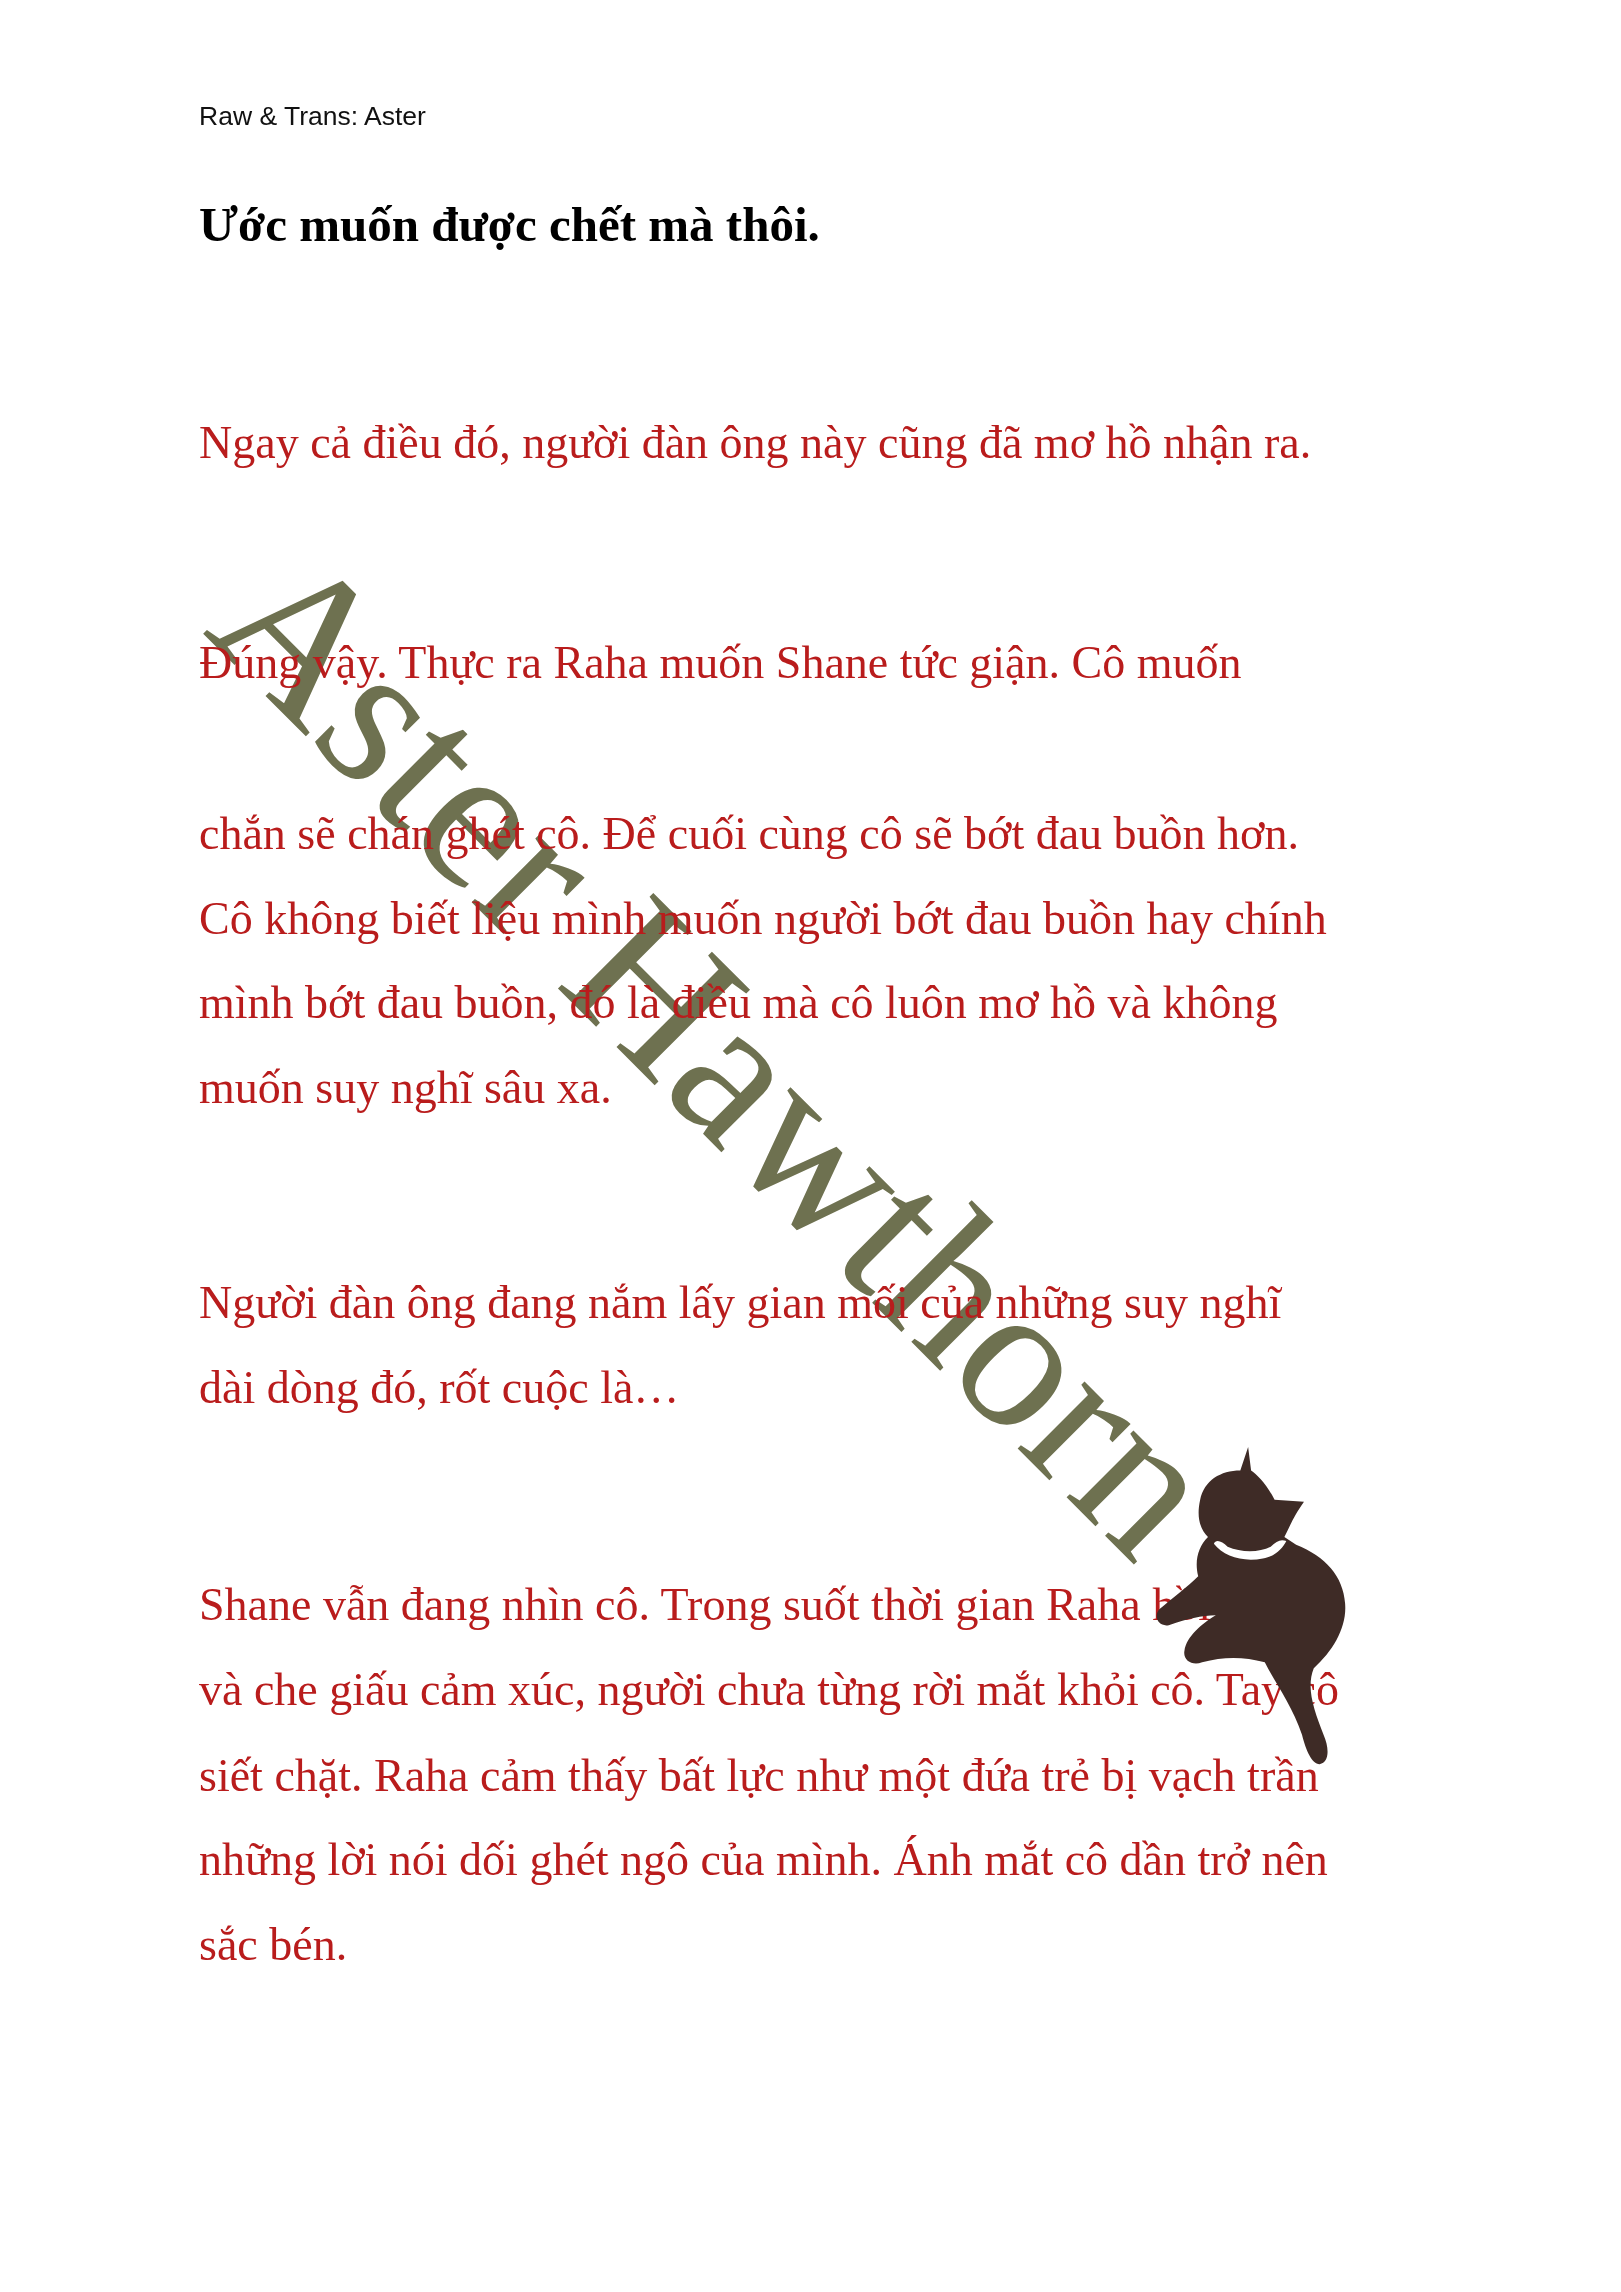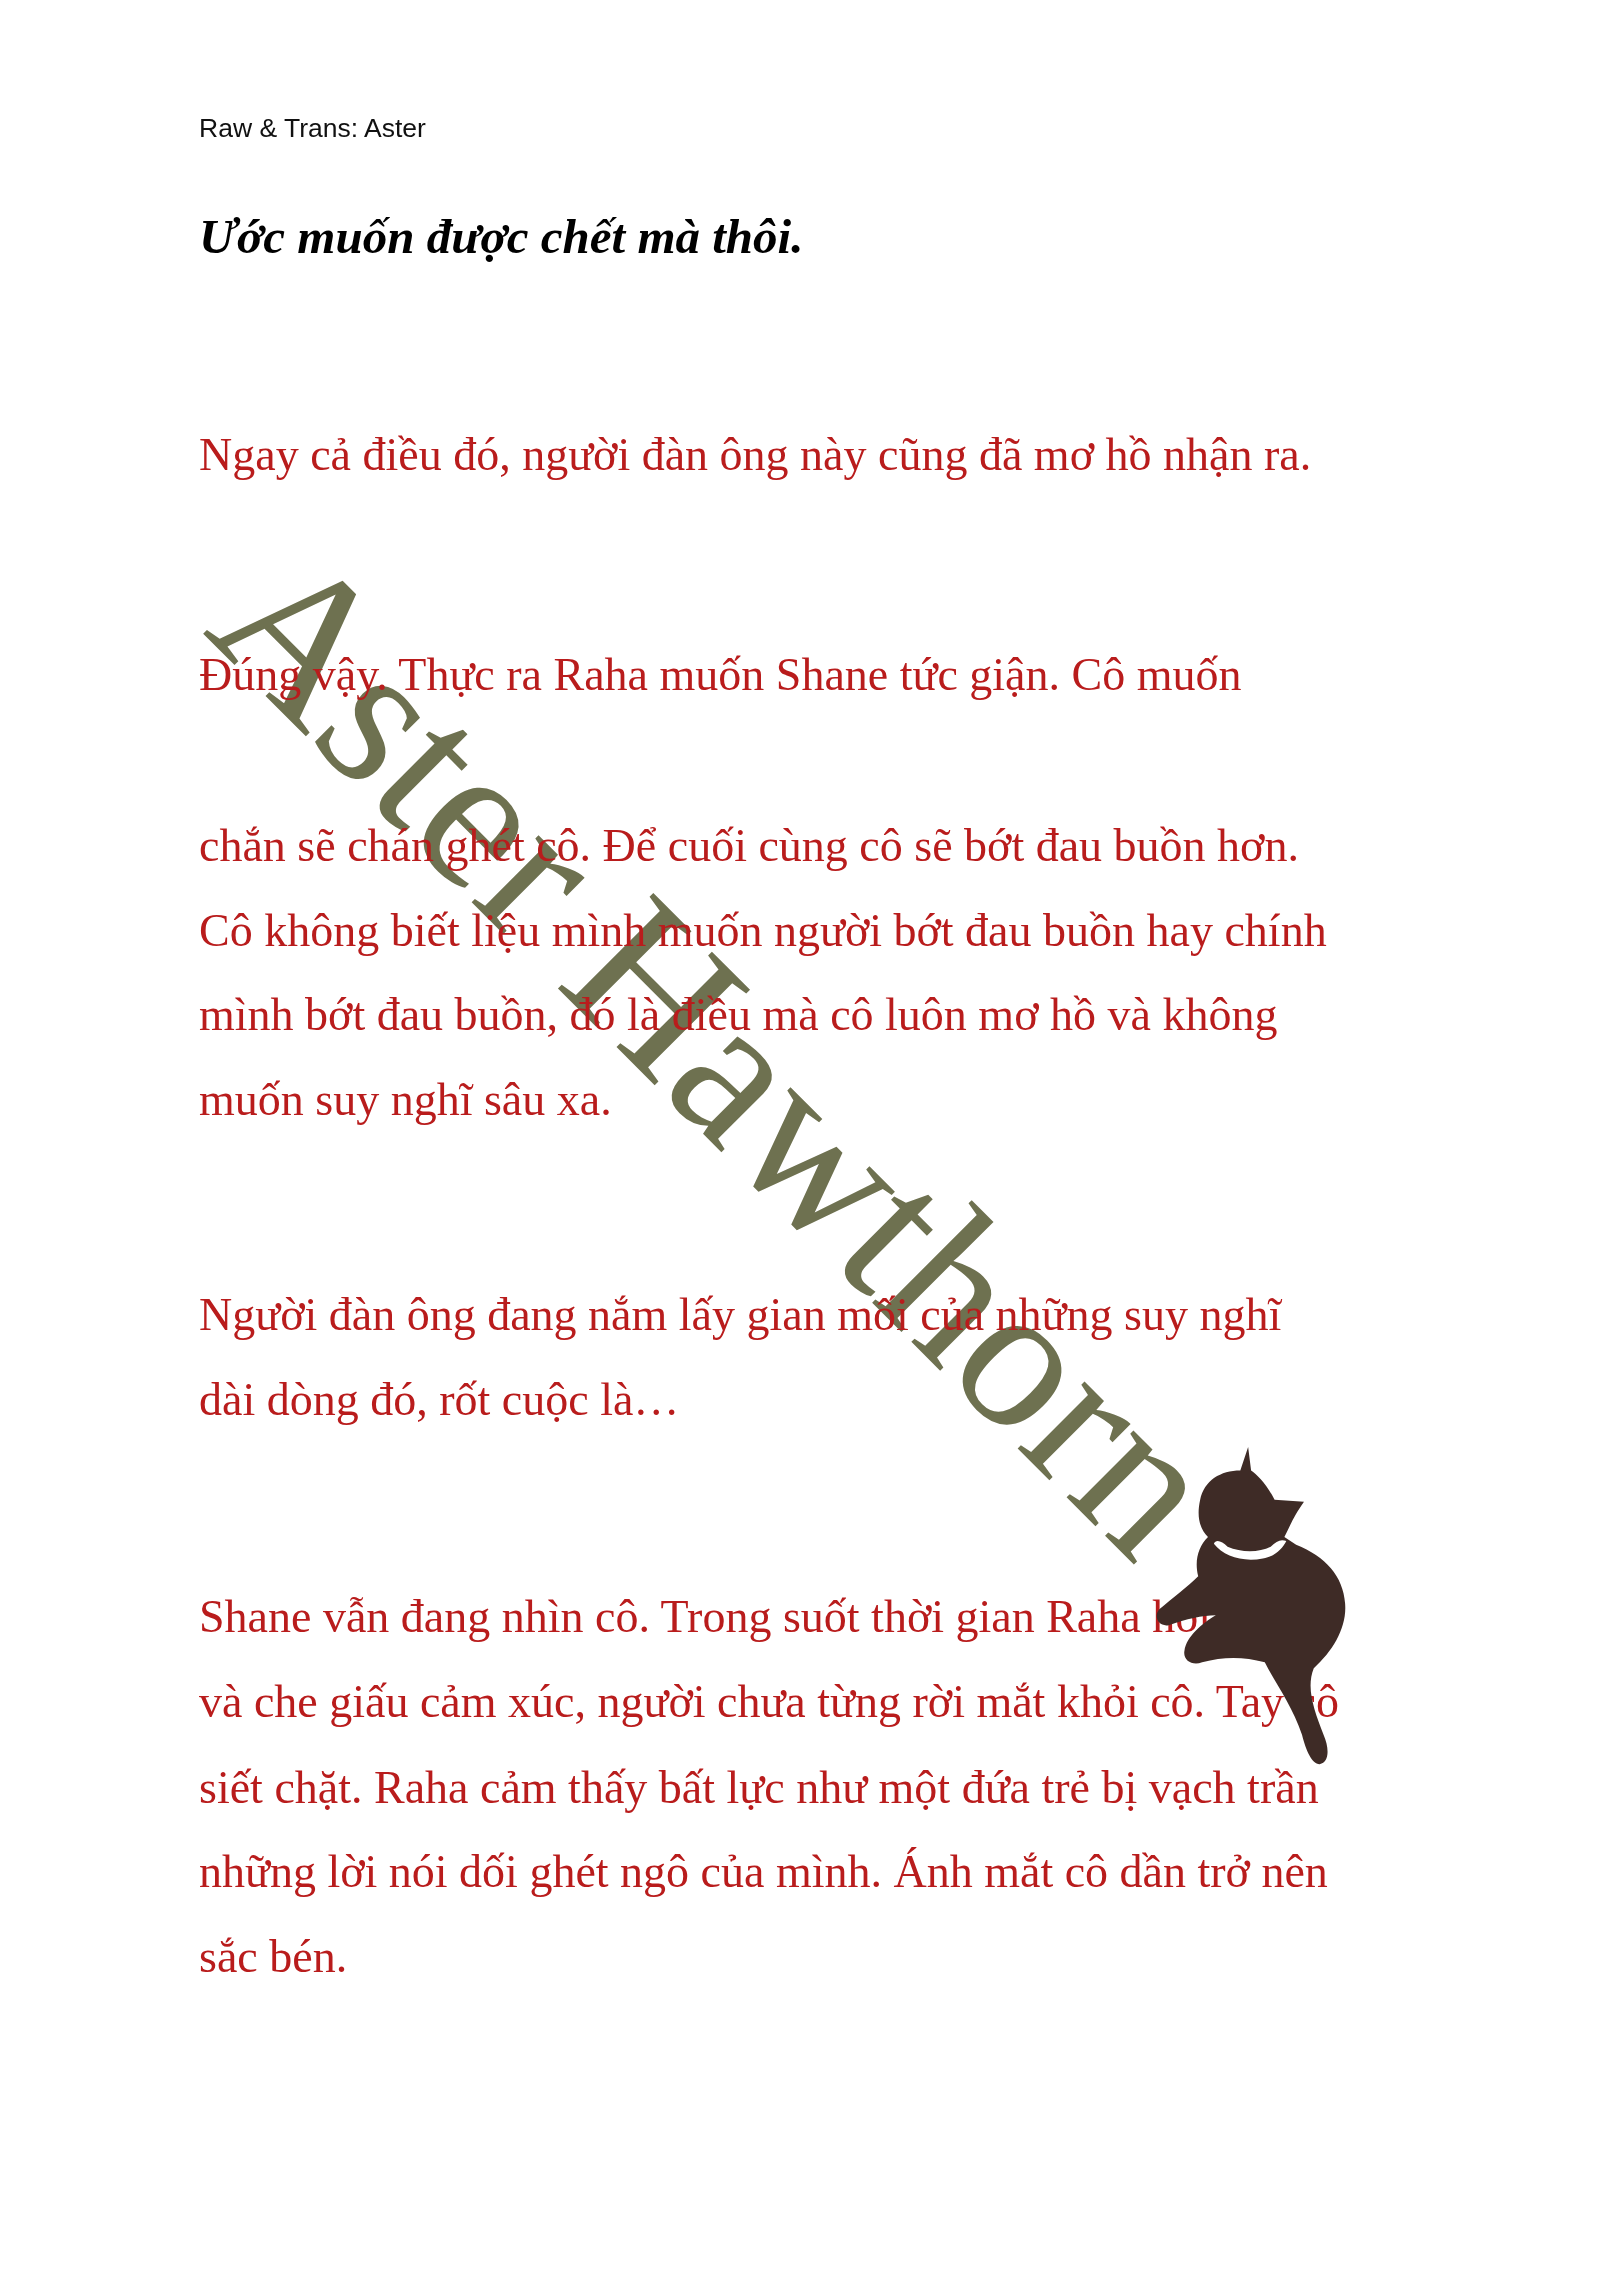--- a/index.html
+++ b/index.html
@@ -6,35 +6,35 @@
   body { width: 1621px; height: 2293px; position: relative; overflow: hidden; }
   .page { position: absolute; left: 0; top: 0; width: 1621px; height: 2293px; background: #ffffff; }
   .header {
     position: absolute; left: 199px; top: 103px;
     font-family: "Liberation Sans", sans-serif; font-size: 26.5px; line-height: 26.5px;
     color: #111111; white-space: nowrap;
   }
   .title {
     position: absolute; left: 199px; top: 200px;
     font-family: "Liberation Serif", serif; font-size: 49px; line-height: 49px;
-    font-weight: bold; font-style: italic; color: #000000; white-space: nowrap;
+    font-weight: bold; color: #000000; white-space: nowrap;
   }
   .line {
     position: absolute; left: 199px;
     font-family: "Liberation Serif", serif; font-size: 46px; line-height: 46px;
     color: #b91c1c; white-space: nowrap;
   }
   .watermark {
     position: absolute; left: 201px; top: 460px;
     font-family: "Liberation Serif", serif; font-size: 206px; line-height: 206px;
     white-space: nowrap; transform-origin: 0 173px; transform: rotate(45deg);
     pointer-events: none;
   }
   .cat { position: absolute; left: 1147px; top: 1441px; width: 216px; height: 333px; }
-  .body-text { position: absolute; inset: 0; z-index: 2; margin-top: 12px; }
+  .body-text { position: absolute; inset: 0; z-index: 2; }
   .overlay { position: absolute; inset: 0; z-index: 3; pointer-events: none; }
 </style>
 </head>
 <body>
 
 <div class="page">
 
   <div class="watermark">
     <span style="color:#6e7150">Aster Hawthorn</span>
   </div>

